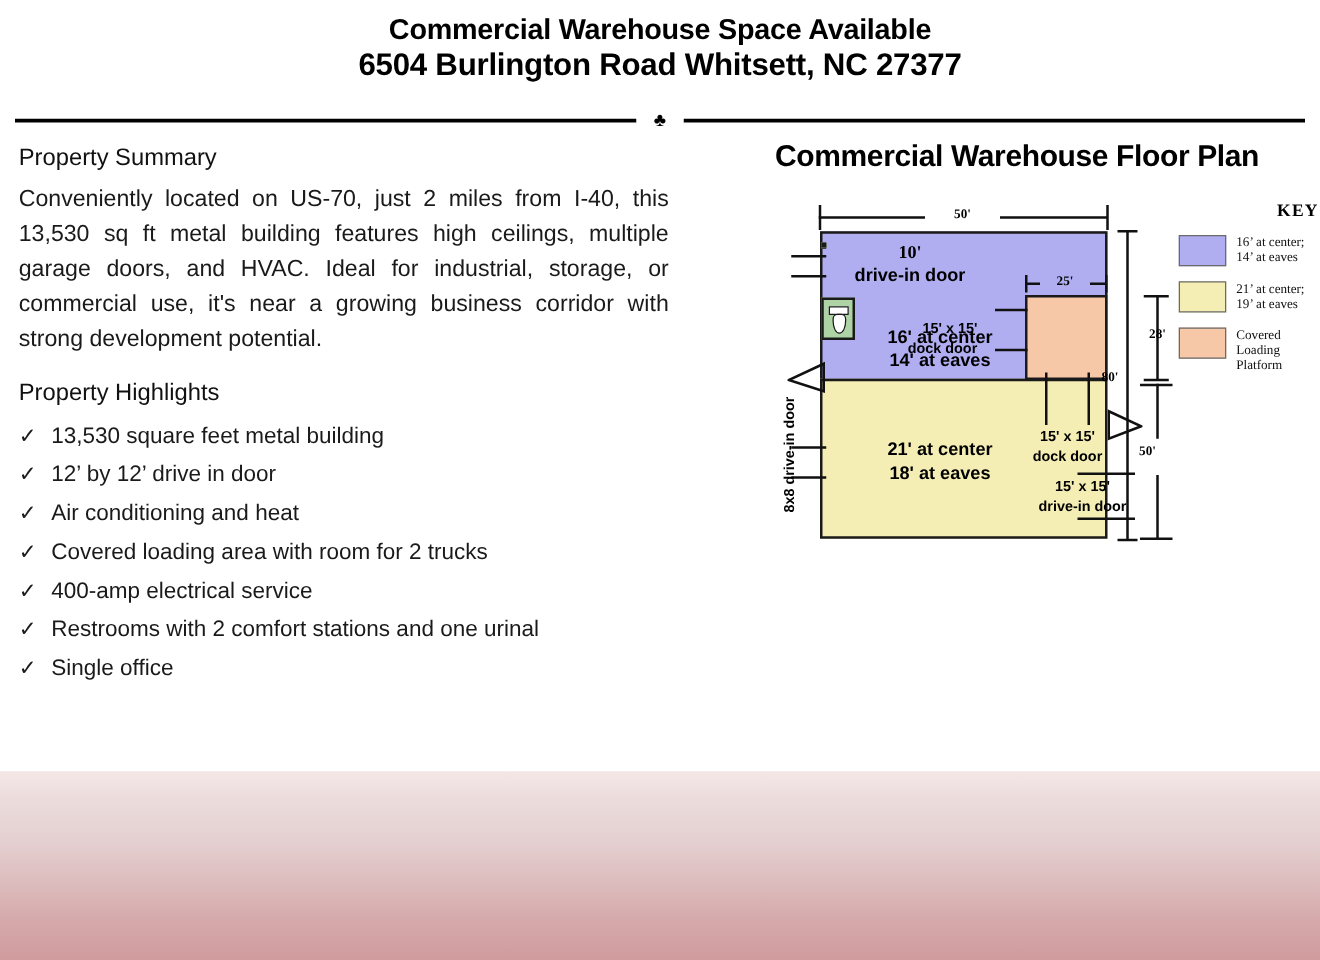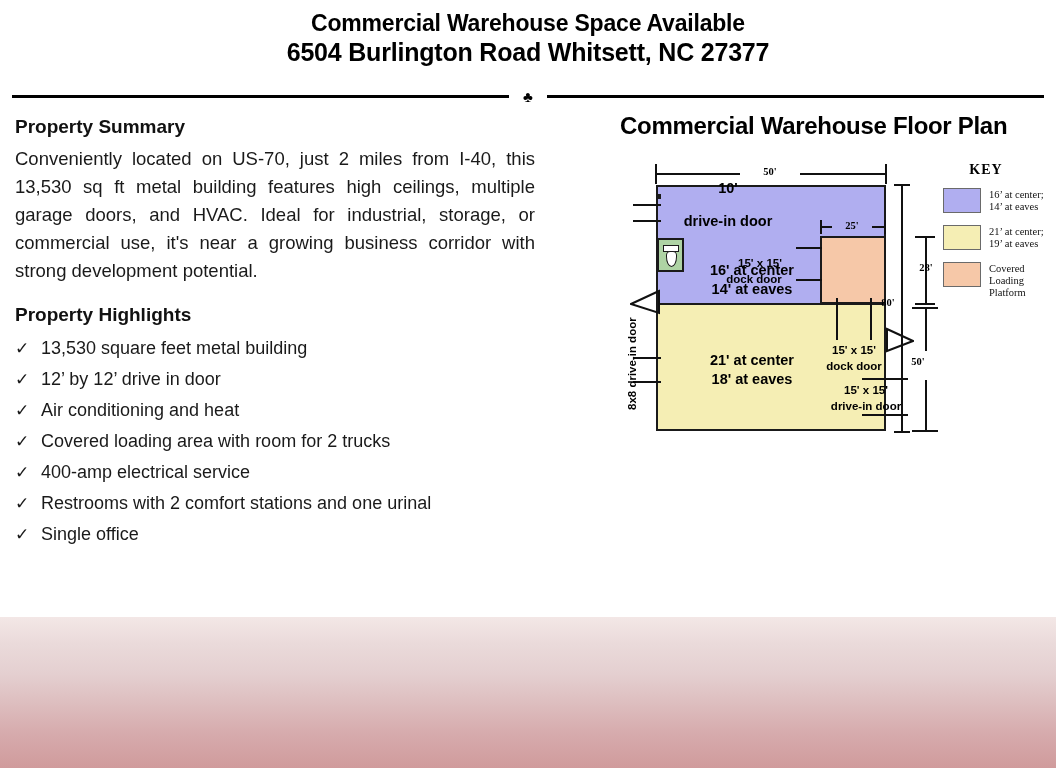--- a/index.html
+++ b/index.html
@@ -46,21 +46,21 @@
     color: #000;
   }
 
   
   .left-col {
     position: absolute;
     left: 15px; top: 115px; width: 520px;
   }
   .sec-title {
     font-size: 19px;
-    font-weight: bold;
+    font-weight: normal;
     color: #111;
     margin: 0 0 6px 0;
     line-height: 24px;
   }
   .summary-body {
     font-size: 18.5px;
     line-height: 28px;
     color: #1a1a1a;
     text-align: justify;
     margin: 0 0 18px 0;
@@ -131,21 +131,21 @@
   .ln-v { width: 2px; }
 
   
   .key-wrap { position: absolute; left: 295px; top: 10px; width: 160px; }
   .key-title {
     font-family: "Liberation Serif", serif;
     font-weight: bold;
     font-size: 14px;
     letter-spacing: 1px;
     color: #000;
-    text-align: center;
+    text-align: right;
     padding-left: 22px;
     margin-bottom: 10px;
   }
   .key-row { display: flex; align-items: flex-start; margin-bottom: 9px; height: 28px; padding-left: 48px; }
   .key-swatch {
     flex: 0 0 auto;
     width: 38px; height: 25px;
     border: 1px solid #6a6a6a;
     margin-right: 8px;
   }
@@ -276,21 +276,21 @@
 
       <svg class="arrow-l" style="left:30px;top:137px;width:30px;height:26px;" viewBox="0 0 30 26">
         <polygon points="29,2 1,15 29,24" fill="none" stroke="#111" stroke-width="2"></polygon>
       </svg>
 
       <div class="ln ln-h" style="left:33px;top:205px;width:28px;"></div>
       <div class="ln ln-h" style="left:33px;top:229px;width:28px;"></div>
 
       <div class="lbl lbl-md rot90" style="left:26px;top:258px;width:130px;text-align:left;">8x8 drive-in door</div>
 
-      <div class="lbl lbl-lg" style="left:58px;top:28px;width:140px;">10'</div>
+      <div class="lbl lbl-lg" style="left:58px;top:42px;width:140px;font-family:Liberation Serif, serif;">10'</div>
       <div class="lbl lbl-lg" style="left:58px;top:61px;width:140px;">drive-in door</div>
 
       <div class="lbl lbl-lg" style="left:82px;top:110px;width:140px;">16' at center</div>
       <div class="lbl lbl-lg" style="left:82px;top:129px;width:140px;">14' at eaves</div>
 
       <div class="lbl lbl-lg" style="left:82px;top:200px;width:140px;">21' at center</div>
       <div class="lbl lbl-lg" style="left:82px;top:219px;width:140px;">18' at eaves</div>
 
       <div class="ln ln-v" style="left:220px;top:68px;height:14px;"></div>
       <div class="ln ln-v" style="left:284px;top:68px;height:14px;"></div>

